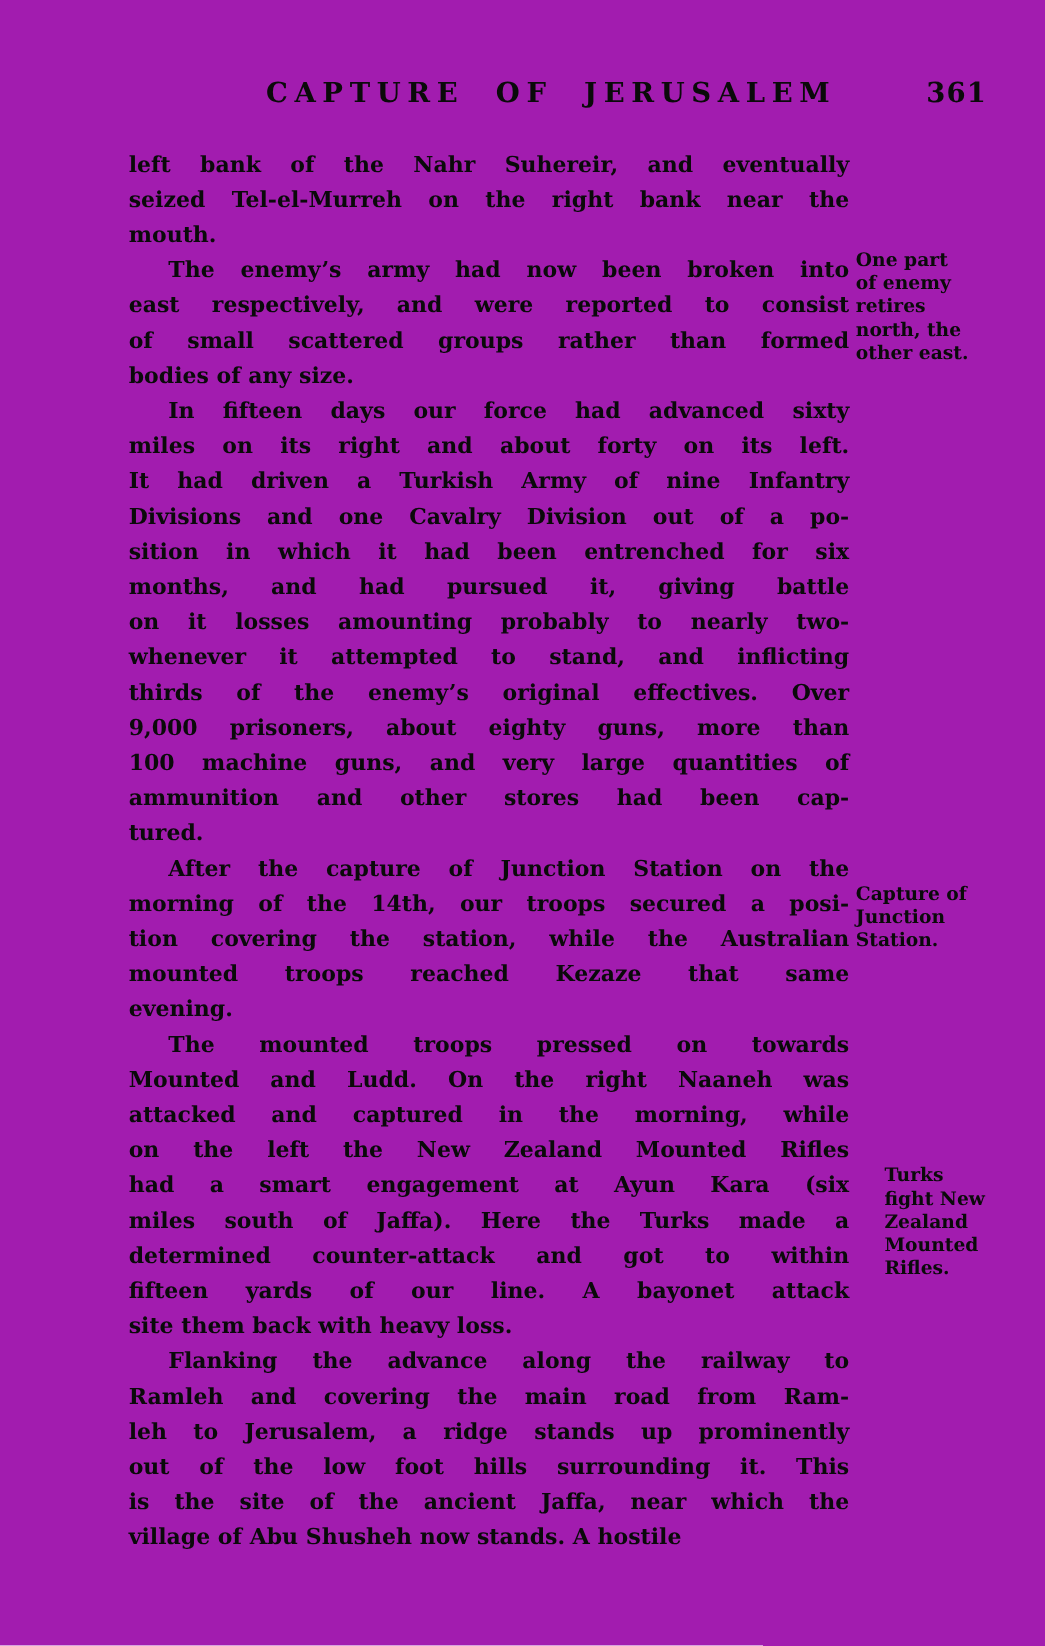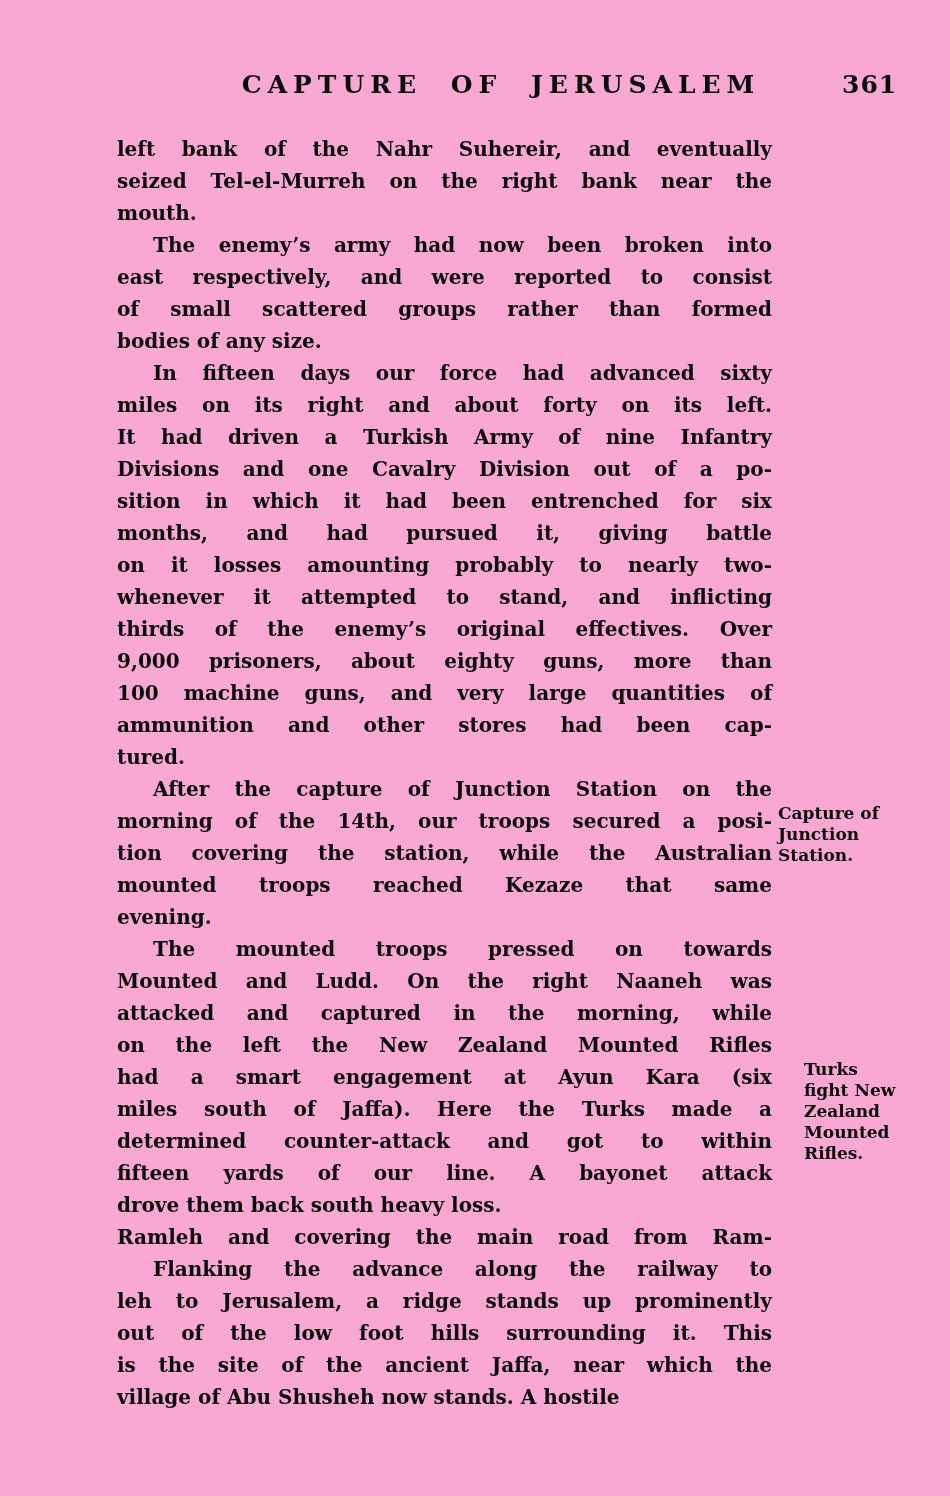--- a/index.html
+++ b/index.html
@@ -70,21 +70,21 @@
     width: 140px;
     font-size: 17px;
     line-height: 21px;
     font-weight: 700;
     white-space: pre-line;
   }
 </style>
 </head>
 <body>
 
-<div class="page" style="color: rgb(10, 10, 10); background: #f9a8d4;">
+<div class="page" style="color: rgb(10, 10, 10); background: #a21caf;">
   <div class="running-head">
     <span class="head-title">CAPTURE OF JERUSALEM</span>
   </div>
   <div class="page-number">361</div>
 
   <div class="text-column">
       <div class="para">
         <div class="line">left bank of the Nahr Suhereir, and eventually</div>
         <div class="line">seized Tel-el-Murreh on the right bank near the</div>
         <div class="line last">mouth.</div>
@@ -119,33 +119,38 @@
       </div>
       <div class="para">
         <div class="line indent">The mounted troops pressed on towards</div>
         <div class="line">Mounted and Ludd. On the right Naaneh was</div>
         <div class="line">attacked and captured in the morning, while</div>
         <div class="line">on the left the New Zealand Mounted Rifles</div>
         <div class="line">had a smart engagement at Ayun Kara (six</div>
         <div class="line">miles south of Jaffa). Here the Turks made a</div>
         <div class="line">determined counter-attack and got to within</div>
         <div class="line">fifteen yards of our line. A bayonet attack</div>
-        <div class="line last">drove them back south heavy loss.</div>
+        <div class="line last">site them back with heavy loss.</div>
       </div>
       <div class="para">
+        <div class="line indent">Flanking the advance along the railway to</div>
         <div class="line">Ramleh and covering the main road from Ram-</div>
-        <div class="line indent">Flanking the advance along the railway to</div>
         <div class="line">leh to Jerusalem, a ridge stands up prominently</div>
         <div class="line">out of the low foot hills surrounding it. This</div>
         <div class="line">is the site of the ancient Jaffa, near which the</div>
         <div class="line last">village of Abu Shusheh now stands. A hostile</div>
       </div>
     </div>
 
   <div class="margin-column">
+      <div class="margin-note" style="top: 227px;">One part
+of enemy
+retires
+north, the
+other east.</div>
       <div class="margin-note" style="top: 803px;">Capture of
 Junction
 Station.</div>
       <div class="margin-note" style="top: 1059px; margin-left: 26px;">Turks
 fight New
 Zealand
 Mounted
 Rifles.</div>
     </div>
 </div>

